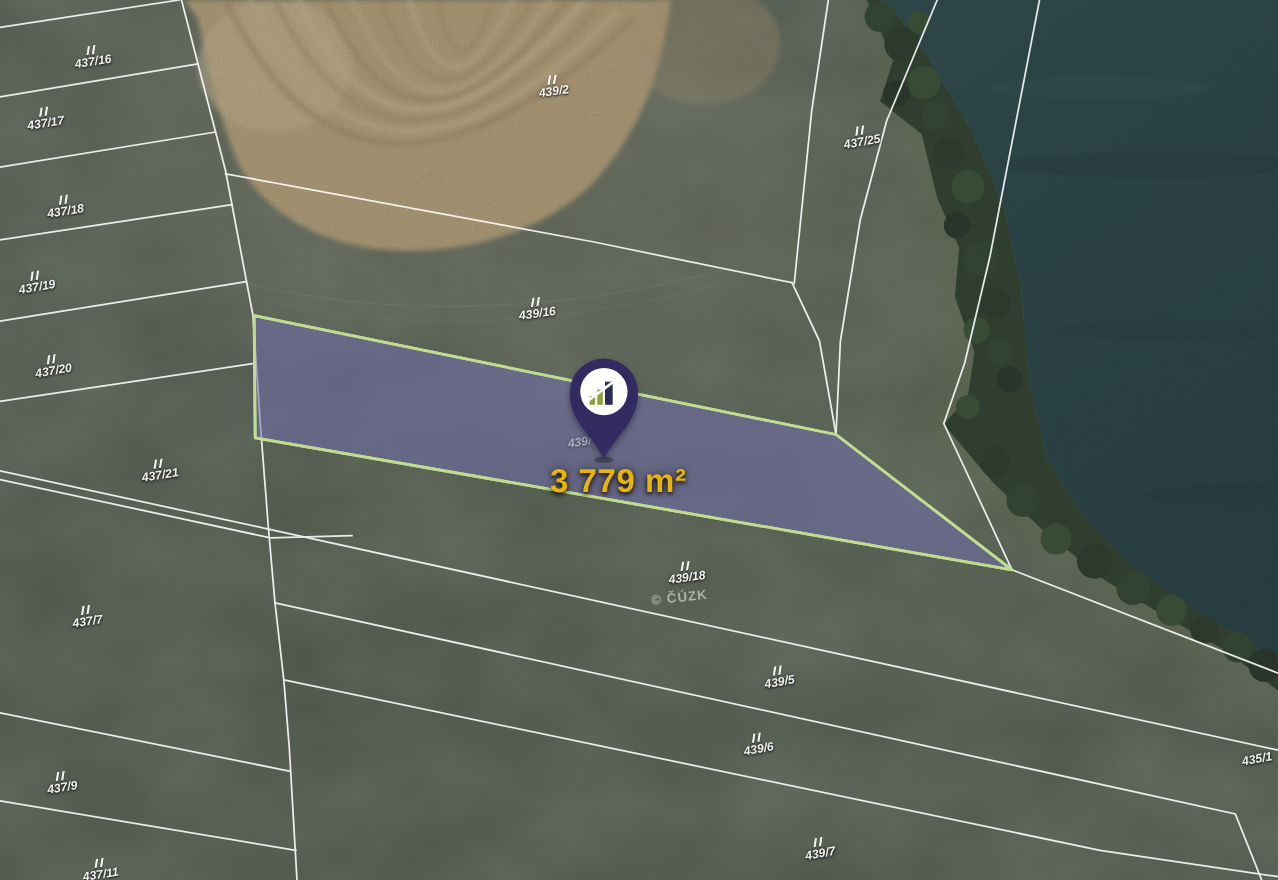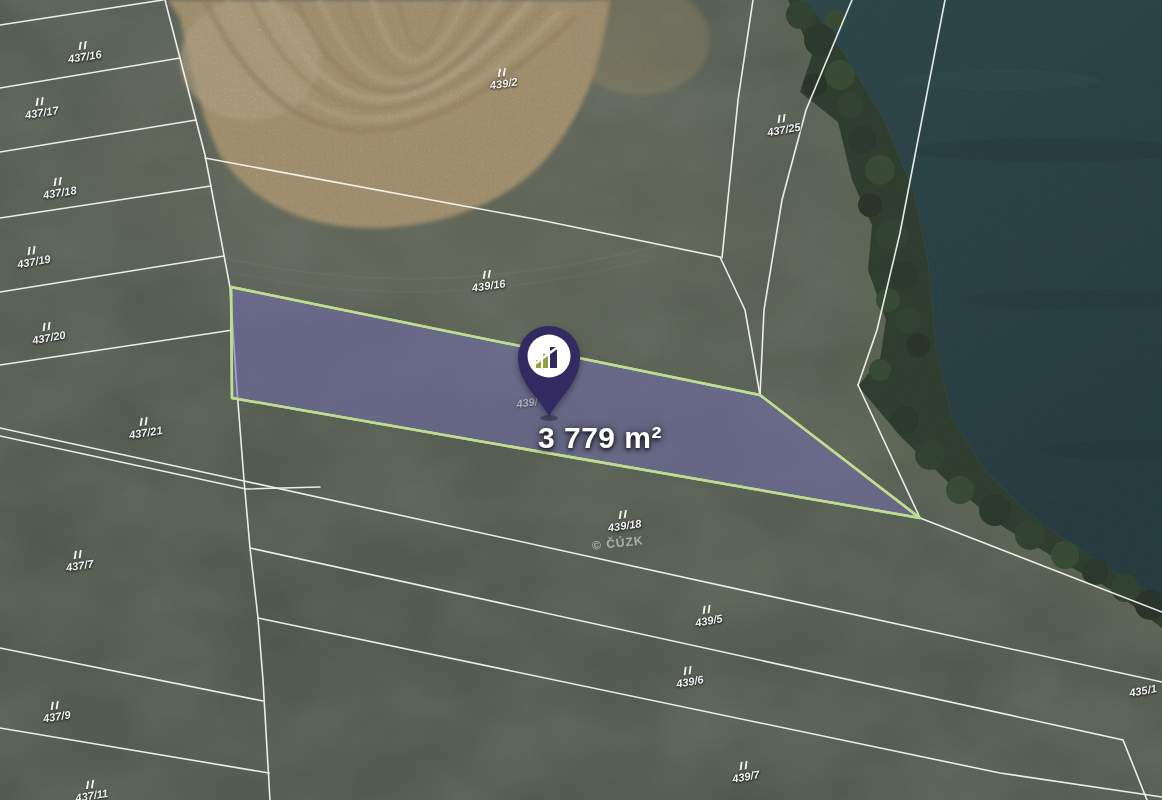--- a/index.html
+++ b/index.html
@@ -10,22 +10,22 @@
   .plabel{position:absolute;display:flex;flex-direction:column;align-items:center;gap:2px;
           color:rgba(255,255,255,.93);font:italic 600 11px "Liberation Sans",sans-serif;
           text-shadow:0 1px 2px rgba(0,0,0,.75),0 0 3px rgba(0,0,0,.4);
           pointer-events:none;white-space:nowrap;}
   .plabel.faint{opacity:.5;}
   .pmark{display:flex;gap:3px;height:8px;}
   .pmark i{display:block;width:2px;height:8px;background:rgba(255,255,255,.92);
            transform:skewX(-18deg);box-shadow:0 1px 1px rgba(0,0,0,.5);}
   .ptext{line-height:11px;}
   .pin{position:absolute;left:505px;top:318px;filter:drop-shadow(0 3px 3px rgba(10,10,30,.45));}
-  .area-label{position:absolute;left:462px;top:421px;width:200px;text-align:right;
-              font:bold 30px "Liberation Sans",sans-serif;color:#ffffff;letter-spacing:.5px;
+  .area-label{position:absolute;left:462px;top:421px;width:200px;text-align:center;
+              font:bold 30px "Liberation Sans",sans-serif;color:#eab308;letter-spacing:.5px;
               text-shadow:0 2px 4px rgba(0,0,0,.85),0 0 9px rgba(0,0,0,.5);}
   .watermark{position:absolute;left:592px;top:536px;font:bold 12px "Liberation Sans",sans-serif;
              color:rgba(255,255,255,.5);letter-spacing:1px;transform:rotate(-6deg);}
 </style>
 </head>
 <body>
 
 <div id="map">
 
   <svg id="scene" width="1162" height="800" viewBox="0 0 1162 800">

